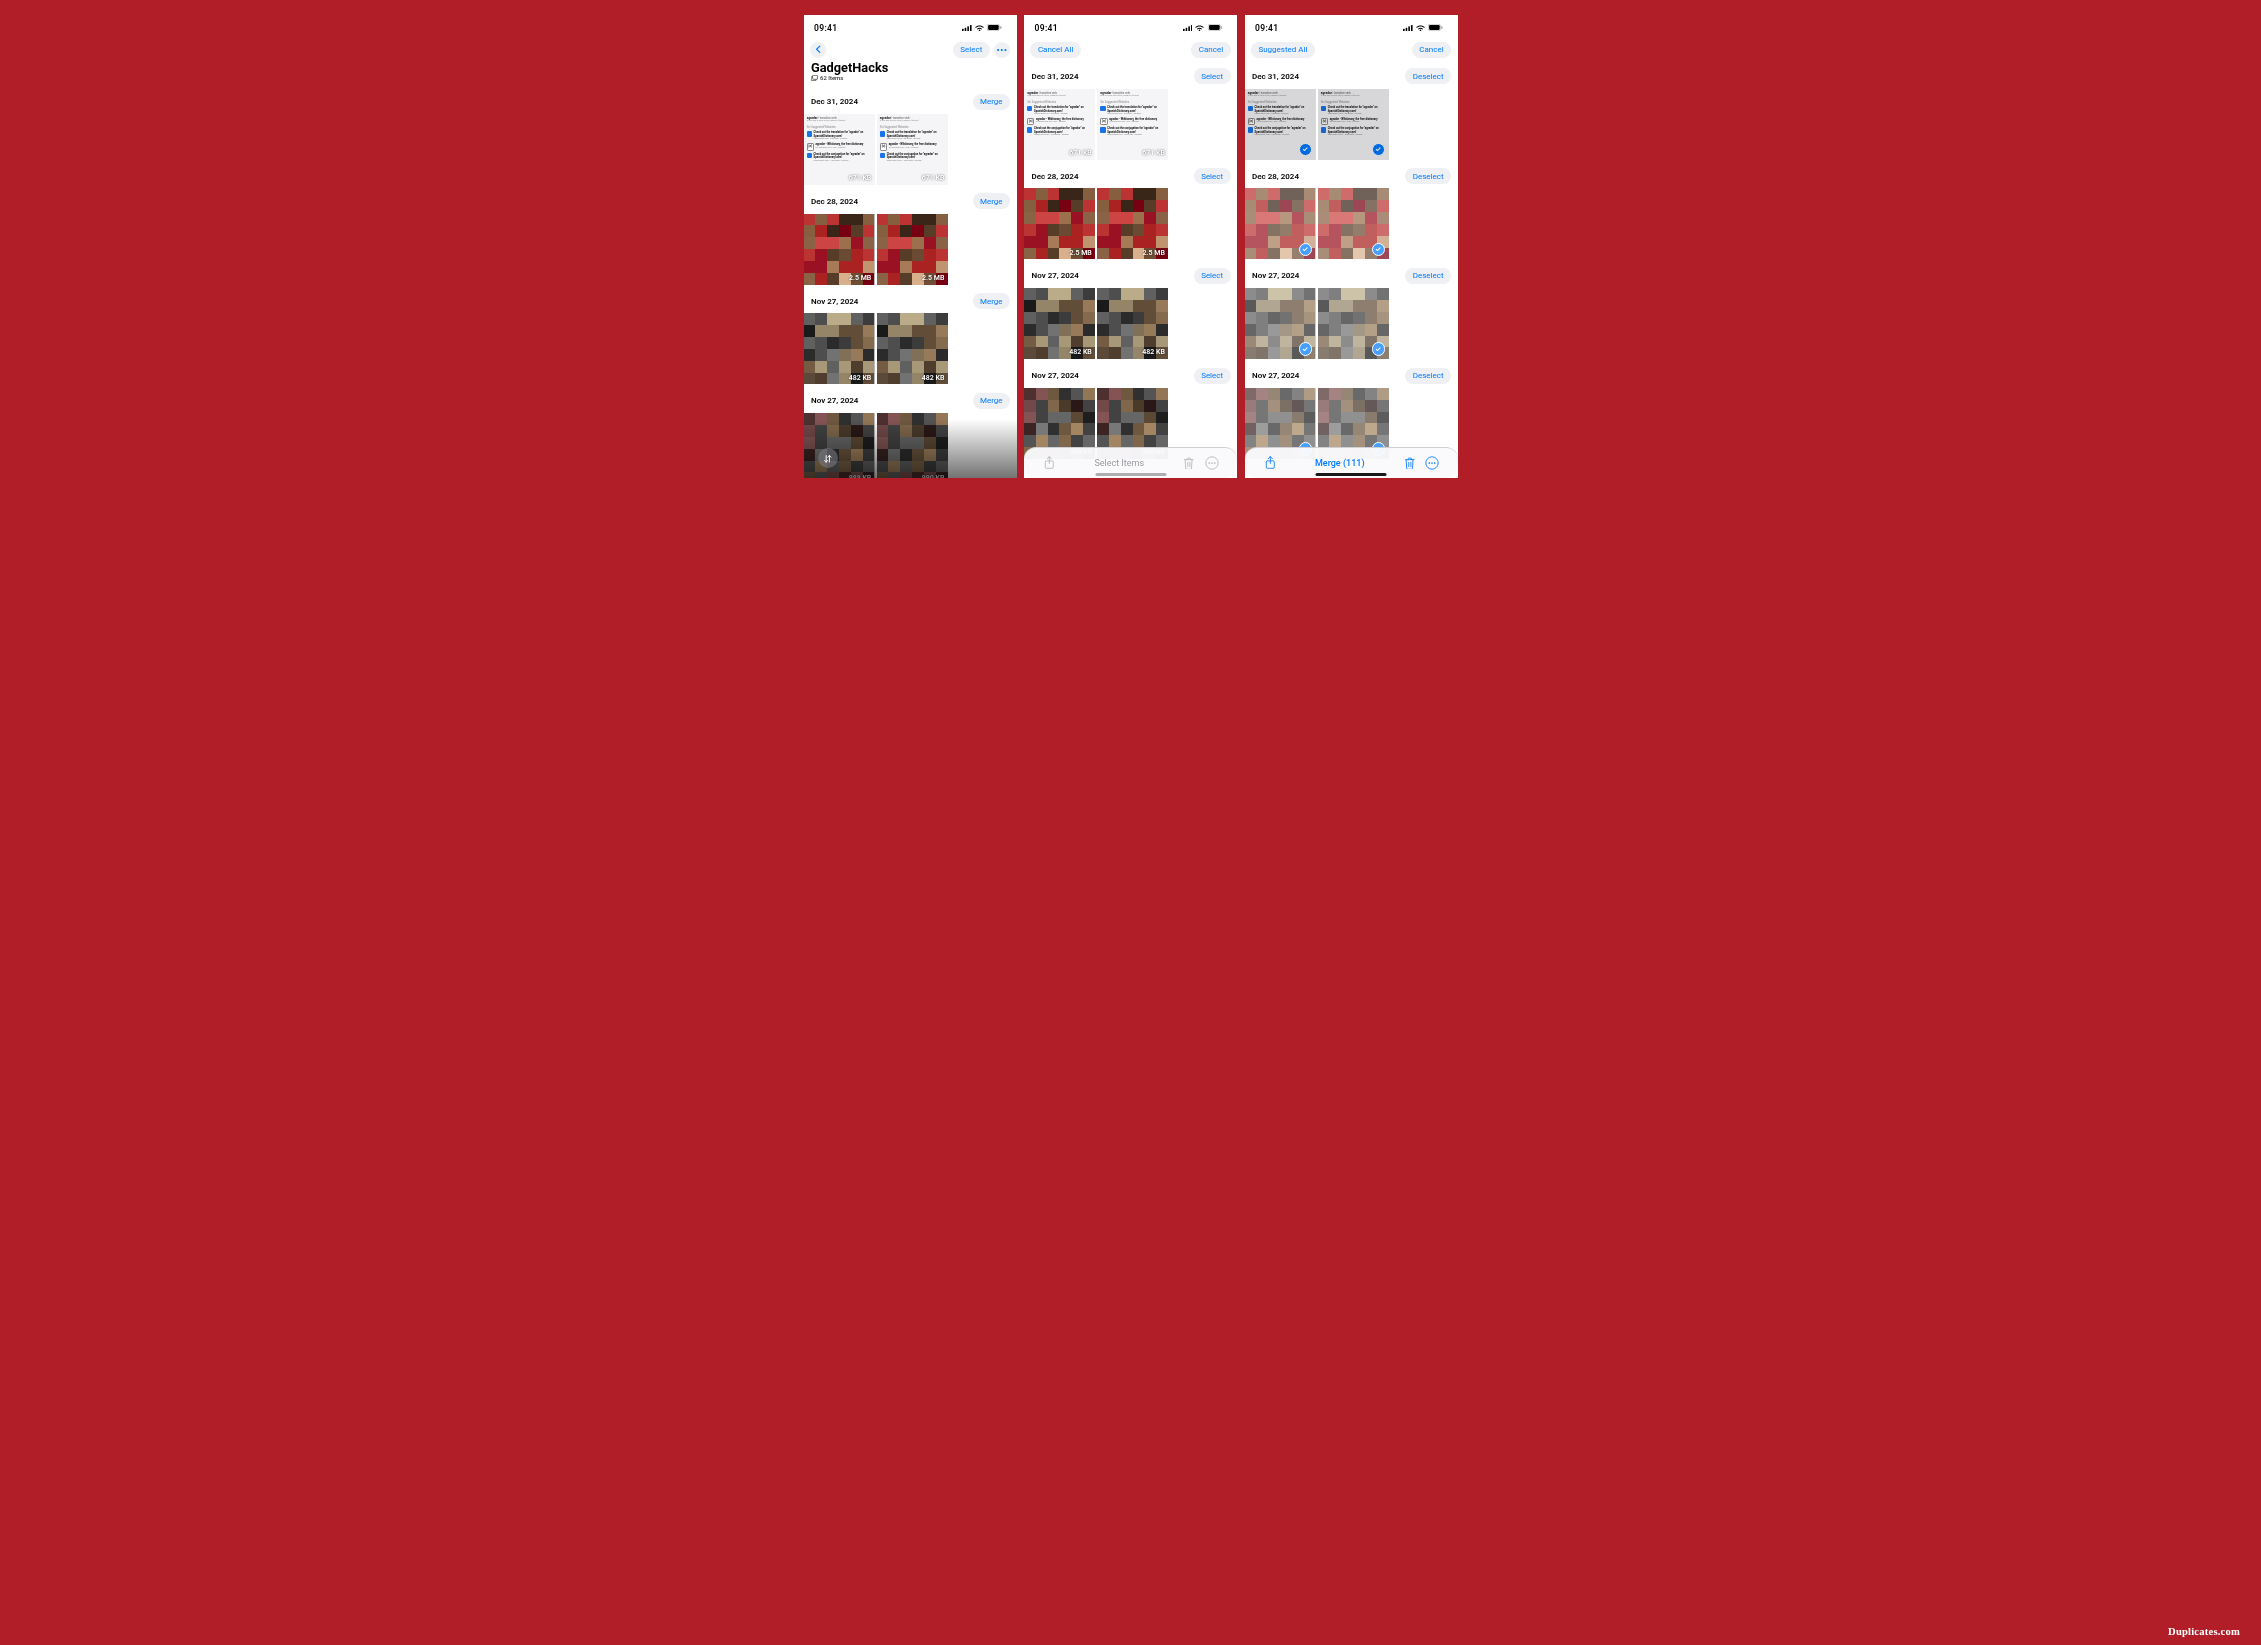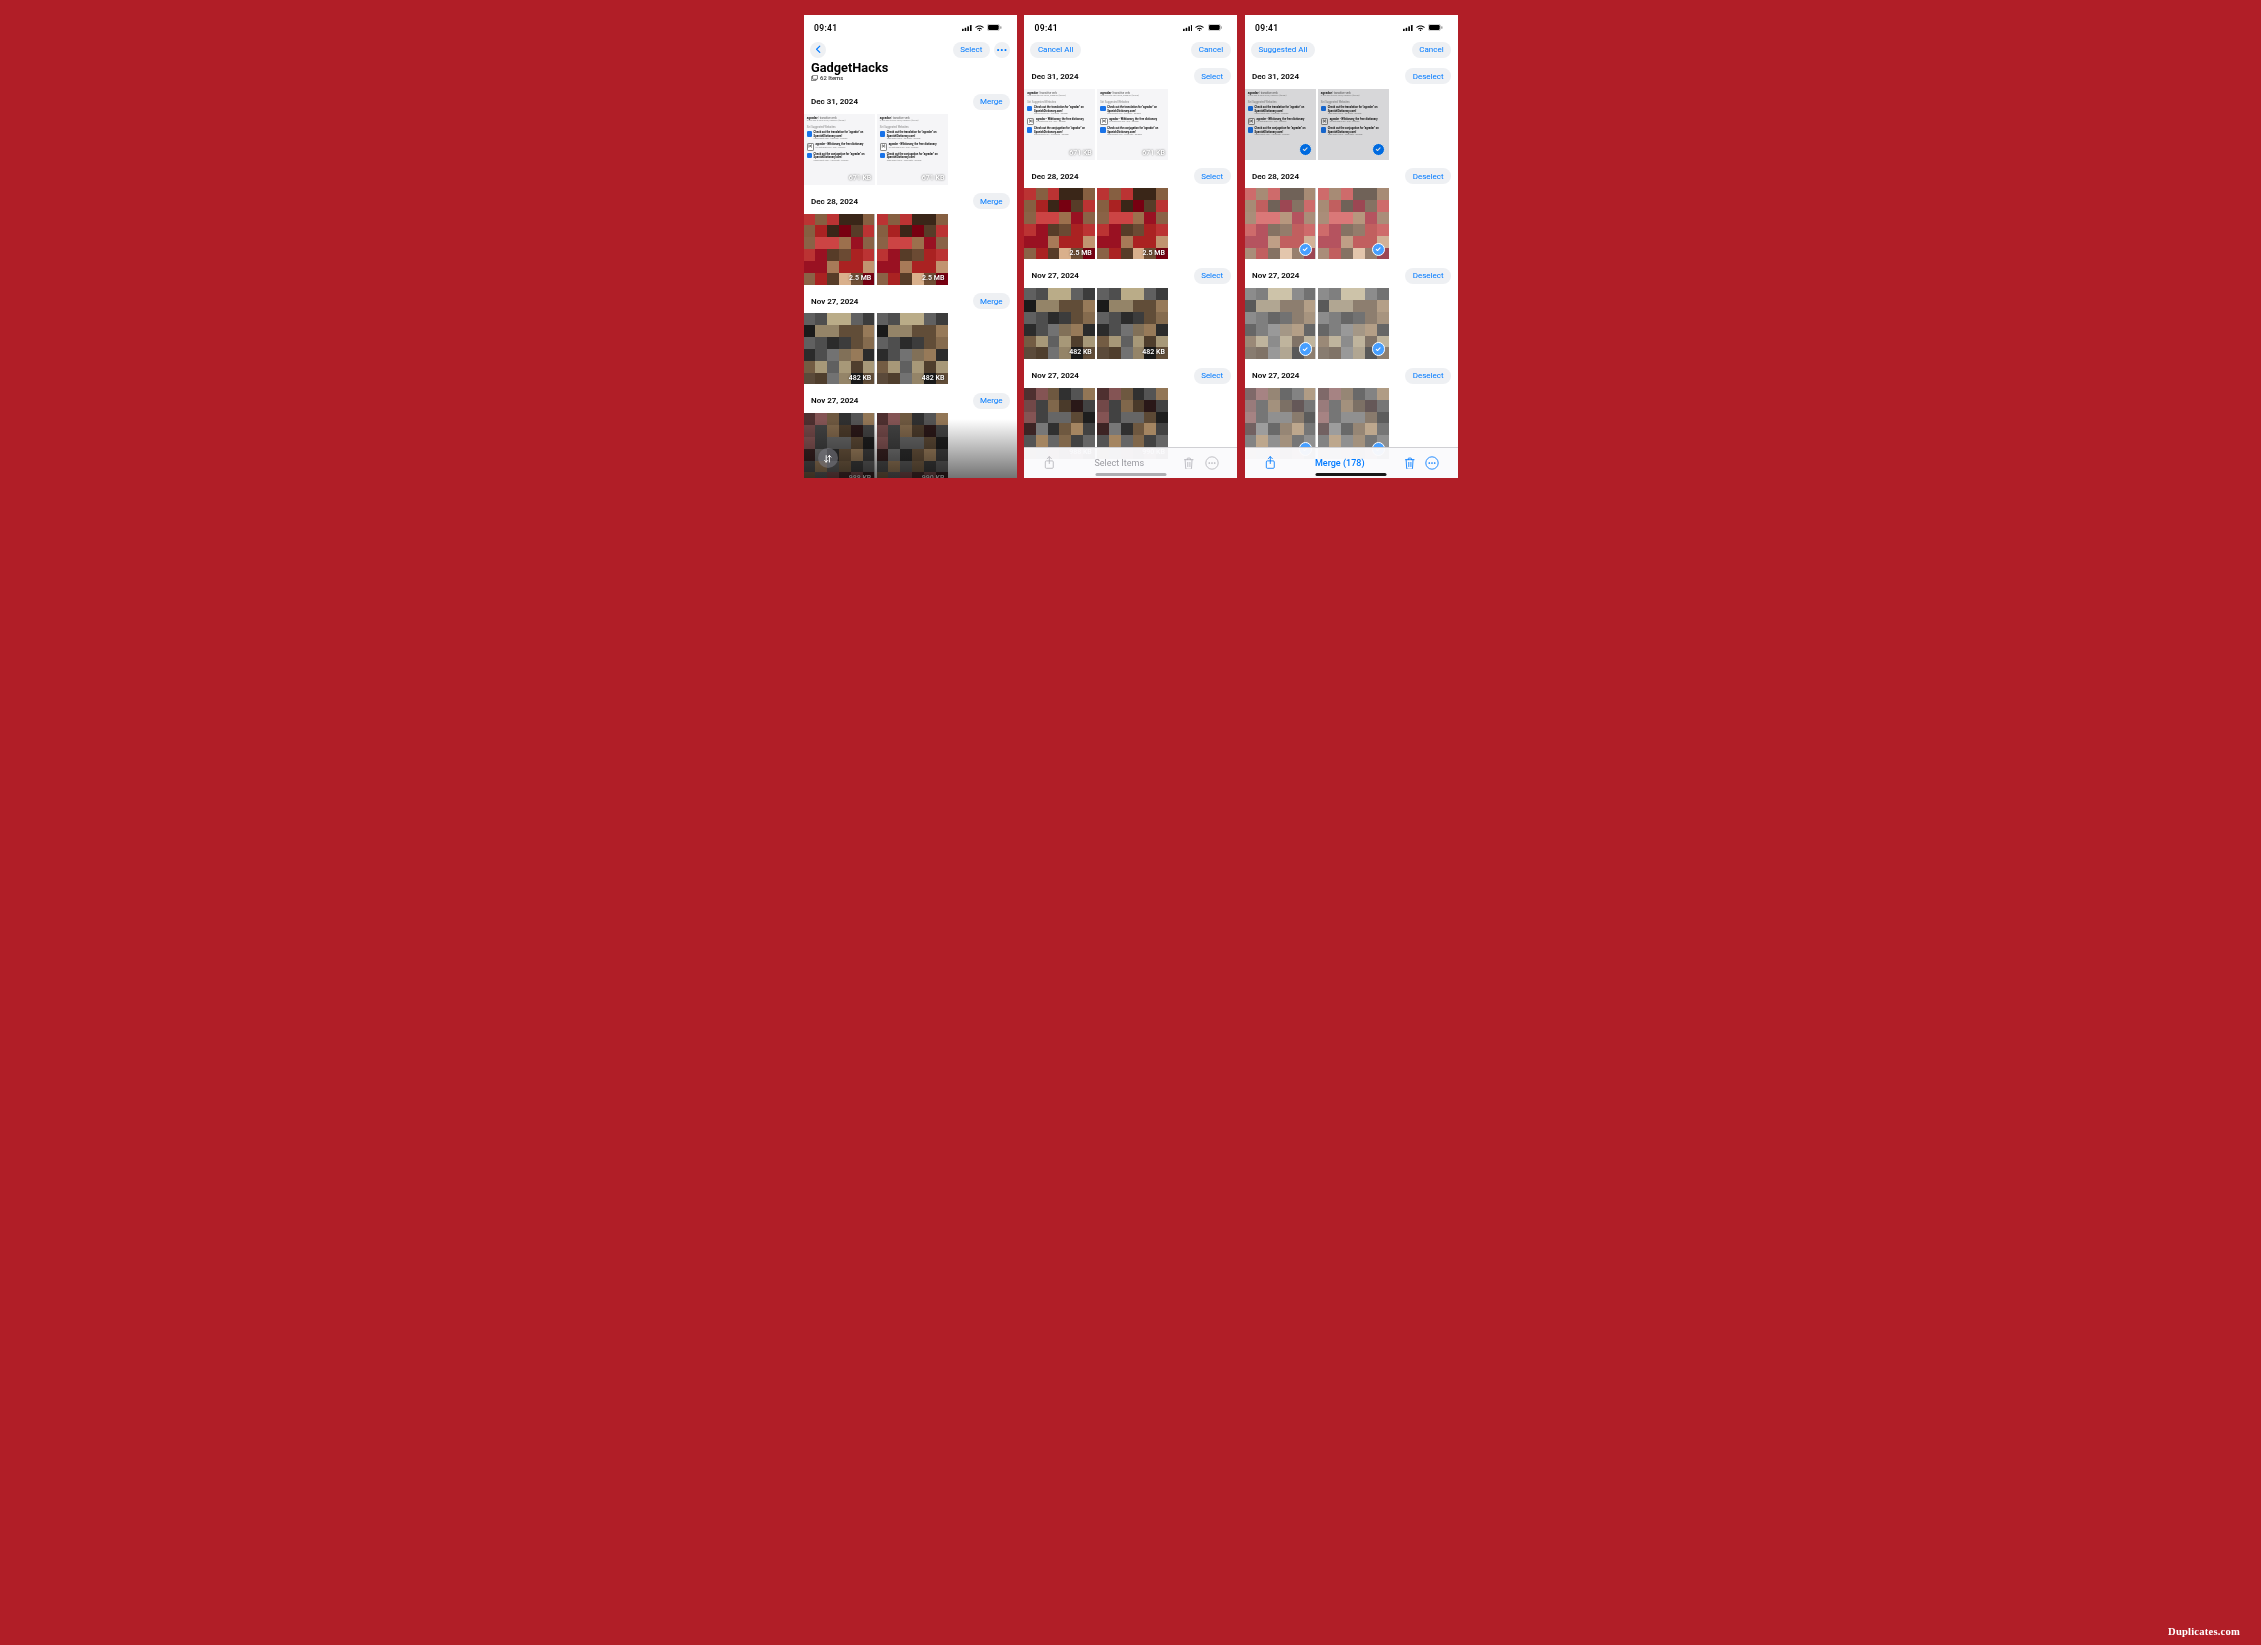--- a/index.html
+++ b/index.html
@@ -41,21 +41,21 @@
 .shot-body .ico{width:5.3px;height:5.3px;border-radius:1.1px;background:#1a73e8;flex:0 0 auto;position:relative;}
 .shot-body .ico.w{background:#fff;border:0.5px solid #888;color:#333;font-size:2.7px;font-weight:700;display:flex;align-items:center;justify-content:center;}
 .shot-body .txt{flex:1;}
 .shot-body .t1{font-weight:700;color:#111;font-size:2.7px;}
 .shot-body .t2{color:#888;font-size:2.1px;}
 .shot-body .sect{color:#888;margin-top:2.7px;font-size:2.7px;}
 
 .pix{position:absolute;inset:0;display:grid;grid-template-columns:repeat(6,1fr);grid-template-rows:repeat(6,1fr);}
 .pix div{width:100%;height:100%;}
 
-.bottom{position:absolute;left:0;right:0;bottom:0;height:30px;border-top:0.3px solid #d0d0d4;background:rgba(250,250,252,0.96);display:flex;align-items:center;justify-content:space-between;padding:0 18px;}
+.bottom{position:absolute;left:0;right:0;bottom:0;height:30px;border-top:0.3px solid #d0d0d4;background:rgba(250,250,252,0.96);display:flex;align-items:center;justify-content:space-between;padding:0 18px;border-radius:12px;}
 .bottom-left, .bottom-right{display:flex;align-items:center;gap:7.5px;}
 .bottom-center{flex:1;text-align:center;font-size:9px;}
 .bottom.disabled .bottom-center{color:#9a9aa0;}
 .bottom.active .bottom-center{color:#007aff;font-weight:500;}
 .ic-btn{width:15px;height:15px;display:flex;align-items:center;justify-content:center;}
 .home-ind{position:absolute;left:50%;bottom:2.1px;transform:translateX(-50%);width:71px;height:2.7px;border-radius:1.6px;background:#000;opacity:0.9;}
 .home-ind.grey{background:#aeaeb2;opacity:1;}
 
 .float-sort{position:absolute;left:14px;bottom:9.6px;width:20px;height:20px;border-radius:50%;background:rgba(120,120,128,0.6);display:flex;align-items:center;justify-content:center;}
 
@@ -1232,21 +1232,21 @@
       </div>
       <div class="bottom active">
         <div class="bottom-left">
           <div class="ic-btn" style="color:#007aff">
             <svg width="10.6" height="14" viewBox="0 0 20 26">
               <path d="M10 1v13M6 5l4-4 4 4" fill="none" stroke="currentColor" stroke-width="1.6" stroke-linecap="round" stroke-linejoin="round"></path>
               <rect x="2.5" y="9" width="15" height="14" rx="2" fill="none" stroke="currentColor" stroke-width="1.6"></rect>
             </svg>
           </div>
         </div>
-        <div class="bottom-center">Merge (178)</div>
+        <div class="bottom-center">Merge (111)</div>
         <div class="bottom-right">
           <div class="ic-btn" style="color:#007aff">
             <svg width="11.7" height="12.8" viewBox="0 0 22 24">
               <path d="M3 5h16M8 5V3a1 1 0 011-1h4a1 1 0 011 1v2m3 0l-1 16a2 2 0 01-2 2H7a2 2 0 01-2-2L4 5" fill="none" stroke="currentColor" stroke-width="1.6" stroke-linecap="round"></path>
               <path d="M9 10v8M13 10v8" stroke="currentColor" stroke-width="1.6" stroke-linecap="round"></path>
             </svg>
           </div>
           <div class="ic-btn" style="color:#007aff">
             <svg width="14" height="14" viewBox="0 0 26 26">
               <circle cx="13" cy="13" r="11.5" fill="none" stroke="currentColor" stroke-width="1.6"></circle>

